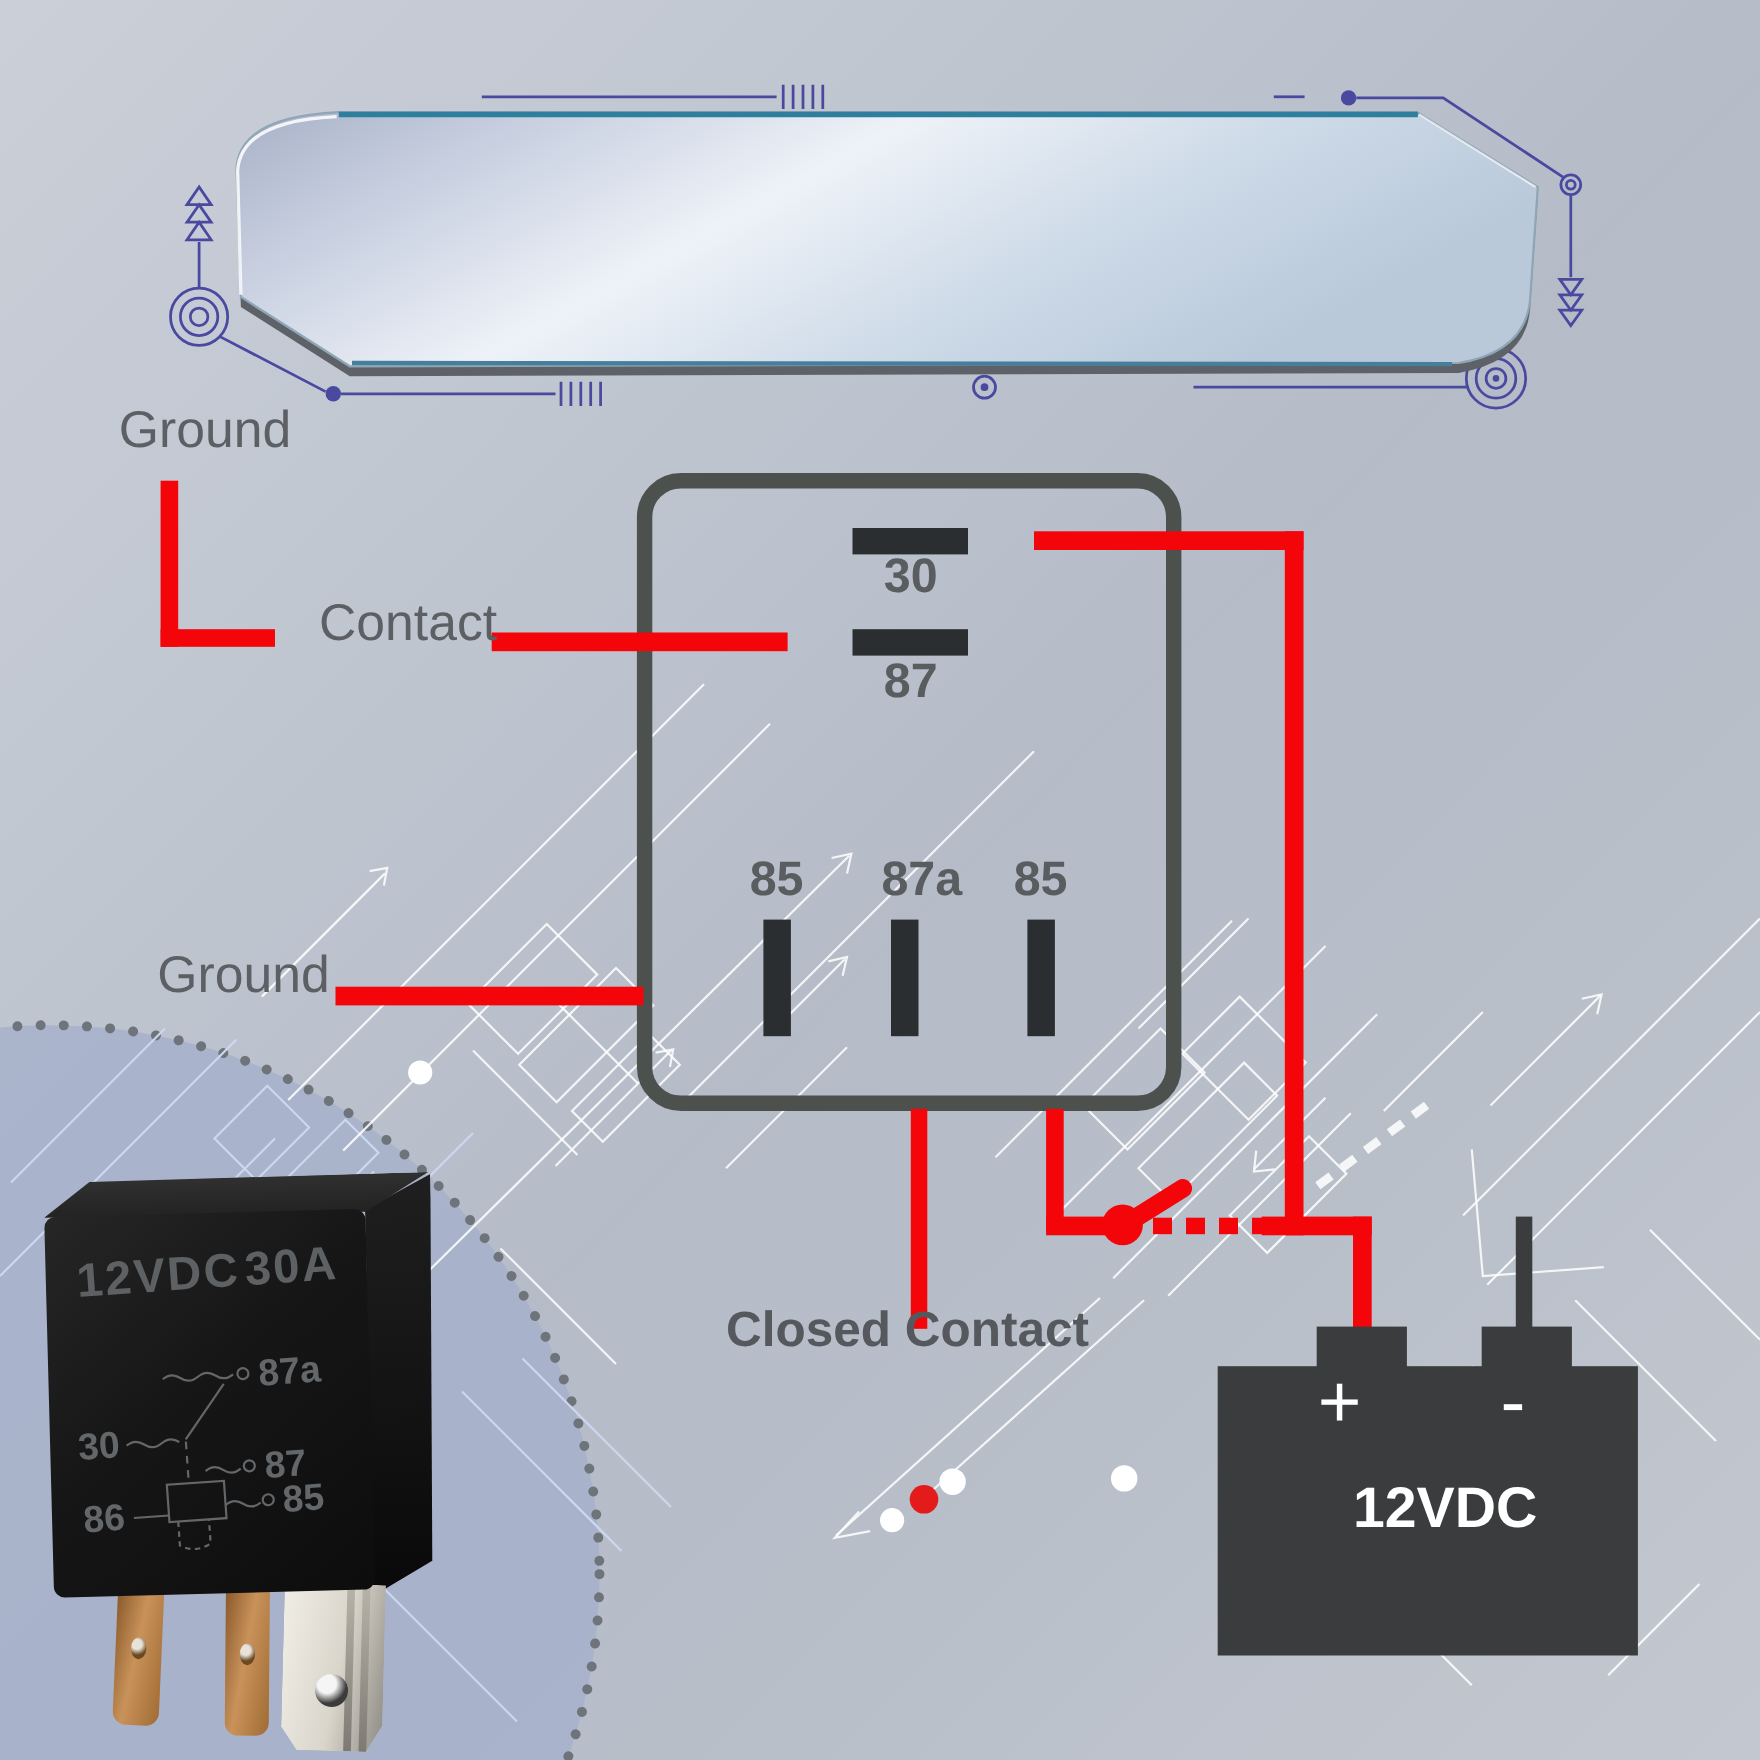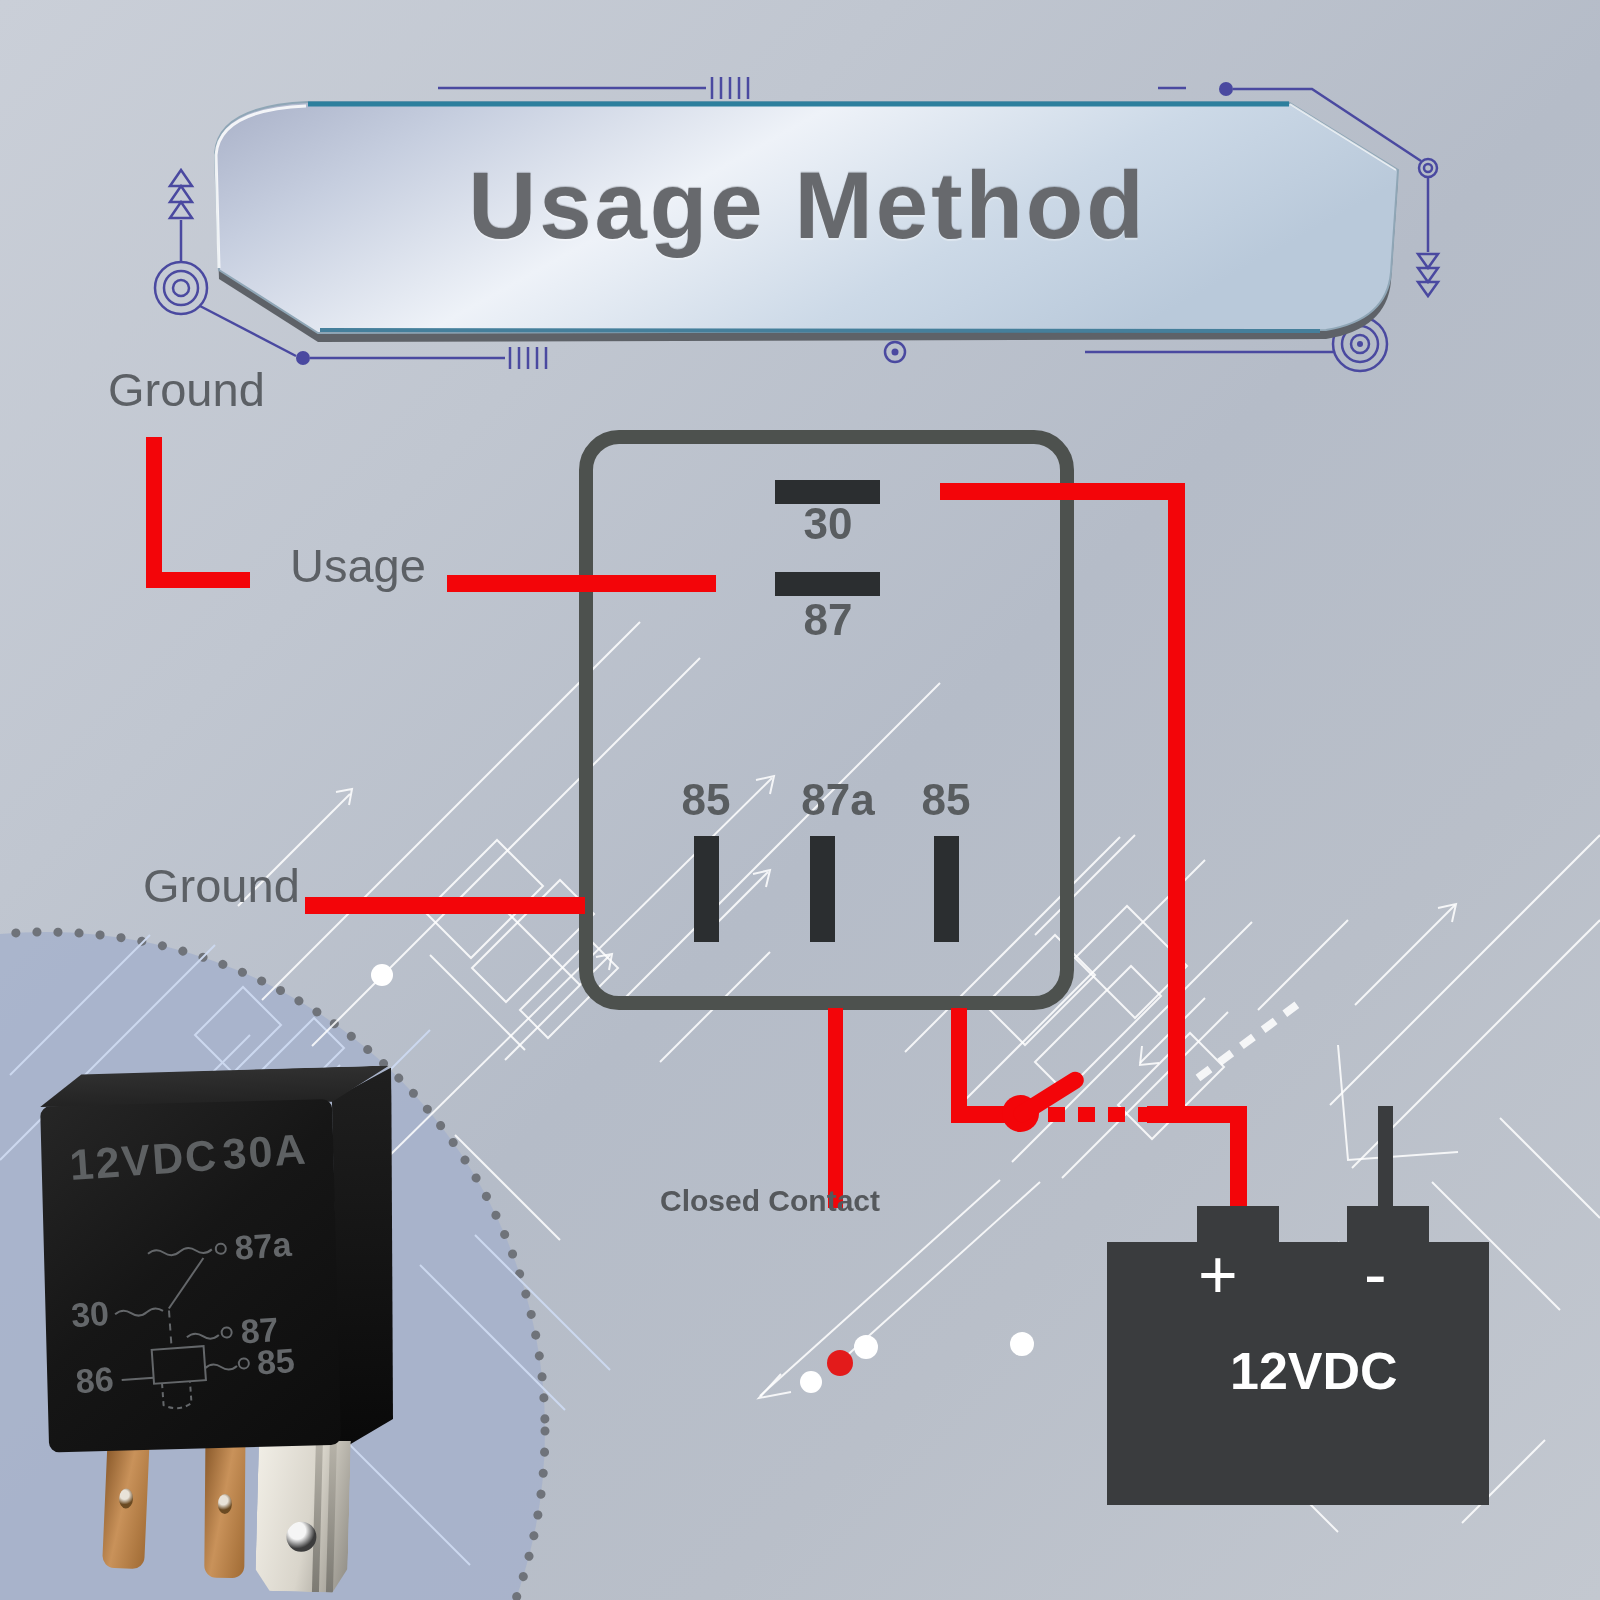--- a/index.html
+++ b/index.html
@@ -207,21 +207,20 @@
       </defs>
       <path d="M 308 111 L 1288 111 L 1398 179 L 1391 281 Q 1387 329 1326 339 L 318 342 L 219 279 L 215 162 Q 218 115 308 111 Z" fill="#5e6268"></path>
       <path d="M 308 102 L 1288 102 L 1398 170 L 1391 272 Q 1387 320 1326 330 L 318 333 L 219 270 L 215 153 Q 218 106 308 102 Z" fill="url(#plateGrad)" stroke="#8fa6b6" stroke-width="2"></path>
       <path d="M 308 104 L 1289 104" stroke="#2d7f9d" stroke-width="5" fill="none"></path>
       <path d="M 320 330 L 1320 331" stroke="#457f9b" stroke-width="4" fill="none"></path>
       <path d="M 219 268 L 216 155 Q 219 110 306 106" stroke="rgba(255,255,255,0.85)" stroke-width="3" fill="none"></path>
       <path d="M 1290 104 L 1396 170" stroke="rgba(255,255,255,0.7)" stroke-width="2" fill="none"></path>
     </g>
   </svg>
 
-  <div class="banner-title">Usage Method</div>
 
   <div class="relay-box"></div>
 
   <div class="bar" style="left:775px;top:480px;width:105px;height:24px;"></div>
   <div class="bar" style="left:775px;top:572px;width:105px;height:24px;"></div>
   <div class="bar" style="left:694px;top:836px;width:25px;height:106px;"></div>
   <div class="bar" style="left:810px;top:836px;width:25px;height:106px;"></div>
   <div class="bar" style="left:934px;top:836px;width:25px;height:106px;"></div>
 
   <div class="term-lbl" style="left:768px;top:502px;">30</div>
@@ -239,23 +238,23 @@
   <div class="wire" style="left:1230px;top:1106px;width:17px;height:104px;"></div>
   <div class="wire" style="left:305px;top:897px;width:280px;height:17px;"></div>
   <div class="wire" style="left:828px;top:1008px;width:15px;height:200px;"></div>
   <div class="wire" style="left:951px;top:1008px;width:16px;height:112px;"></div>
   <div class="wire" style="left:951px;top:1106px;width:62px;height:17px;"></div>
   <div class="pivot-dot"></div>
   <div class="switch-arm"></div>
   <div class="switch-dash"></div>
 
   <div class="lbl" style="left:108px;top:366px;">Ground</div>
-  <div class="lbl" style="left:290px;top:542px;">Usage</div>
+  <div class="lbl" style="left:290px;top:542px;">Contact</div>
   <div class="lbl" style="left:143px;top:862px;">Ground</div>
-  <div class="lbl lbl-bold" style="left:660px;top:1186px;font-size:30px;">Closed Contact</div>
+  <div class="lbl lbl-bold" style="left:660px;top:1186px;font-size:45px;">Closed Contact</div>
 
   <div class="batt-term" style="left:1197px;top:1206px;width:82px;height:40px;"></div>
   <div class="batt-term" style="left:1347px;top:1206px;width:82px;height:40px;"></div>
   <div class="batt-term" style="left:1378px;top:1106px;width:15px;height:104px;"></div>
   <div class="batt-body"></div>
   <div class="batt-sign" style="left:1198px;top:1240px;">+</div>
   <div class="batt-sign" style="left:1364px;top:1240px;">-</div>
   <div class="batt-name">
     <div>12VDC</div>
   </div>

